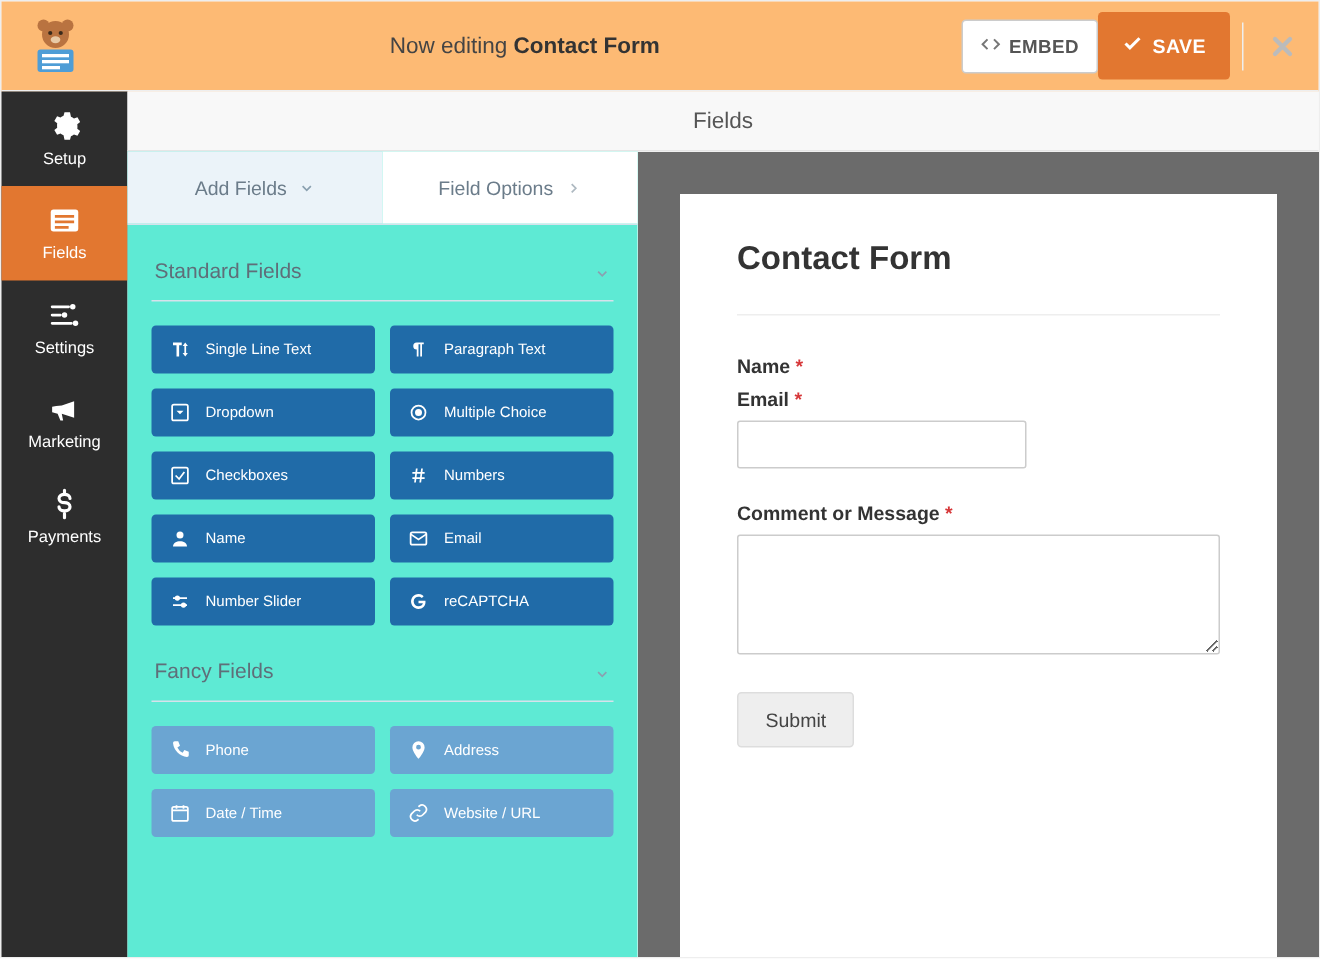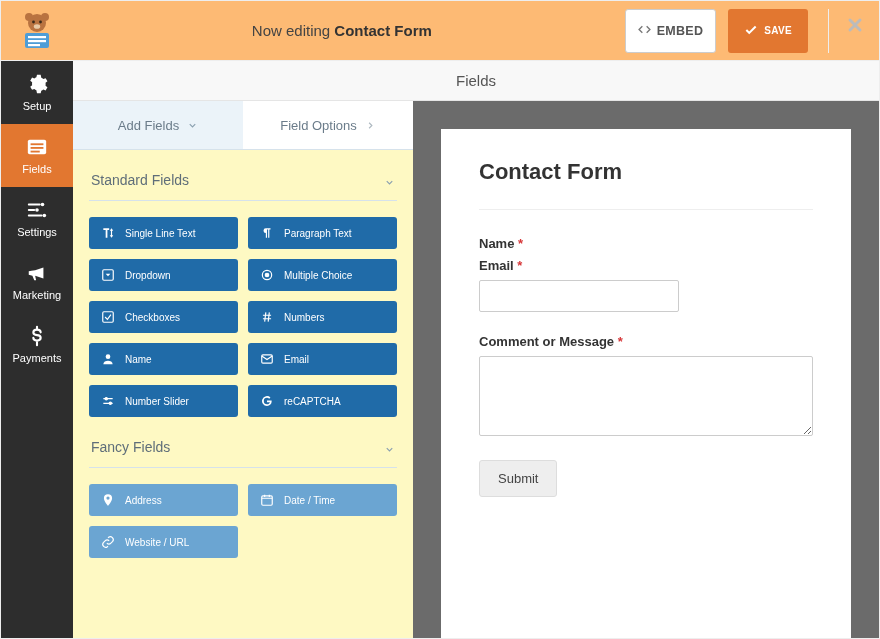--- a/index.html
+++ b/index.html
@@ -3,38 +3,38 @@
 <meta charset="utf-8">
 <style>
   * { box-sizing: border-box; margin: 0; padding: 0; font-family: -apple-system, BlinkMacSystemFont, "Segoe UI", Helvetica, Arial, sans-serif; }
   body { background: #fff; width: 880px; height: 639px; overflow: hidden; }
   .app { display: flex; flex-direction: column; height: 100%; border: 1px solid #eee;}
   .topbar { height: 60px; display: flex; align-items: center; padding: 0 14px; border-bottom: 1px solid #eee; background:#fdba74;}
   .logo { width: 44px; height: 44px; display:flex; align-items:center; justify-content:center;}
   .logo svg { width:40px; height:40px; }
   .title-wrap { flex:1; text-align:center; font-size:15px; color:#444;}
   .title-wrap .bold { font-weight:700; color:#333;}
-  .top-actions { display:flex; gap:12px;}
+  .top-actions { display:flex; align-items:center; }
   .embed-btn { display:flex; align-items:center; gap:6px; border:1px solid #ccc; background:#fff; color:#555; font-size:12.5px; font-weight:600; padding:9px 12px; border-radius:3px; cursor:pointer; letter-spacing:0.3px;}
-  .save-btn { display:flex; align-items:center; gap:6px; border:none; background:#e27730; color:#fff; font-size:10px; font-weight:700; padding:14px 16px; border-radius:3px; cursor:pointer; letter-spacing:0.3px;}
+  .save-btn { display:flex; align-items:center; gap:6px; border:none; background:#e27730; color:#fff; font-size:13px; font-weight:700; padding:14px 16px; border-radius:3px; cursor:pointer; letter-spacing:0.3px;}
   .close-btn { color:#bbb; padding: 6px 0 6px 16px; cursor:pointer; border-left:1px solid #eee; margin-left:8px;}
   .close-btn svg { width:20px; height:20px; display:block;}
 
   .body { flex:1; display:flex; min-height:0;}
-  .sidenav { width:72px; background:#2d2d2d; display:flex; flex-direction:column;}
+  .sidenav { width:84px; background:#2d2d2d; display:flex; flex-direction:column;}
   .nav-item { display:flex; flex-direction:column; align-items:center; justify-content:center; gap:5px; color:#fff; font-size:11px; padding:12px 0; cursor:pointer;}
   .nav-item.active { background:#e27730;}
   .nav-item svg { width:22px; height:22px;}
   .nav-item .lbl { font-size:11px; font-weight:400;}
 
   .center { flex:1; display:flex; flex-direction:column; min-width:0;}
   .subheader { height:40px; background:#f8f8f8; border-bottom:1px solid #e5e5e5; display:flex; align-items:center; justify-content:center; color:#555; font-size:15px;}
   .workspace { flex:1; display:flex; min-height:0;}
 
-  .left-panel { width:340px; background:#fef9c3; display:flex; flex-direction:column; position:relative;}
+  .left-panel { width:340px; background:#5eead4; display:flex; flex-direction:column; position:relative;}
   .tab-row { display:flex; border-bottom:1px solid #d6e2eb;}
   .tab { flex:1; height:48px; display:flex; align-items:center; justify-content:center; gap:8px; color:#6b7c8a; font-size:13px; cursor:pointer; background:#ebf3f9;}
   .tab.secondary { background:#fff;}
   .left-scroll { flex:1; overflow-y:auto; padding:0 16px 12px;}
   .left-scroll::-webkit-scrollbar { width:7px;}
   .left-scroll::-webkit-scrollbar-thumb { background:#a2b6c5; border-radius:4px;}
   .section-head { display:flex; align-items:flex-end; justify-content:space-between; color:#5f6e79; font-size:14px; padding:22px 2px 12px; border-bottom:1px solid #d6e2eb; margin-bottom:16px; cursor:pointer;}
   .field-grid { display:grid; grid-template-columns:1fr 1fr; gap:10px;}
   .field-btn { display:flex; align-items:center; gap:10px; height:32px; padding:0 12px; border-radius:3px; font-size:10px; color:#fff; cursor:pointer;}
   .field-btn.std { background:#206ba8;}
@@ -264,20 +264,28 @@
               <div class="section-head">
                 <span>Fancy Fields</span>
                 <svg class="chev" viewBox="0 0 24 24" fill="none" stroke="#8aa0b0" stroke-width="2.5">
                   <polyline points="6 9 12 15 18 9"></polyline>
                 </svg>
               </div>
               <div class="field-grid">
                 <div class="field-btn fancy">
                   <span class="ico">
                     <svg viewBox="0 0 24 24" fill="#fff">
+                      <path d="M6 2h4l2 5-3 2a12 12 0 006 6l2-3 5 2v4a2 2 0 01-2 2A18 18 0 014 4a2 2 0 012-2z"></path>
+                    </svg>
+                  </span>
+                  <span>Phone</span>
+                </div>
+                <div class="field-btn fancy">
+                  <span class="ico">
+                    <svg viewBox="0 0 24 24" fill="#fff">
                       <path d="M12 2a7 7 0 00-7 7c0 5 7 13 7 13s7-8 7-13a7 7 0 00-7-7zm0 9.5A2.5 2.5 0 1112 6a2.5 2.5 0 010 5.5z"></path>
                     </svg>
                   </span>
                   <span>Address</span>
                 </div>
                 <div class="field-btn fancy">
                   <span class="ico">
                     <svg viewBox="0 0 24 24" fill="none" stroke="#fff" stroke-width="2">
                       <rect x="3" y="5" width="18" height="16" rx="2"></rect>
                       <path d="M3 9h18M8 3v4M16 3v4"></path>

